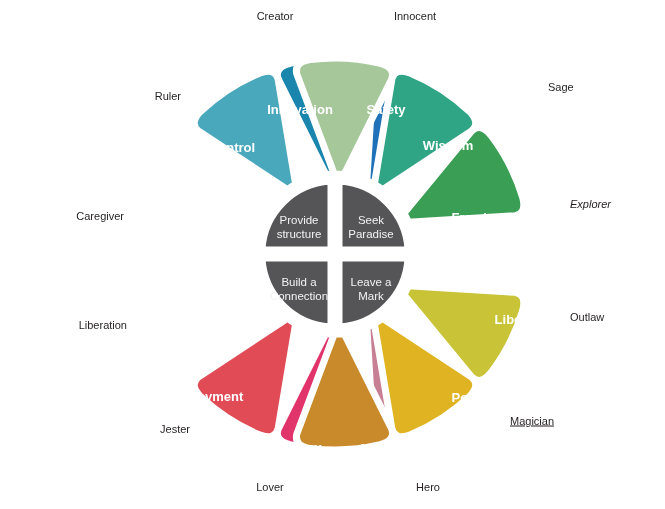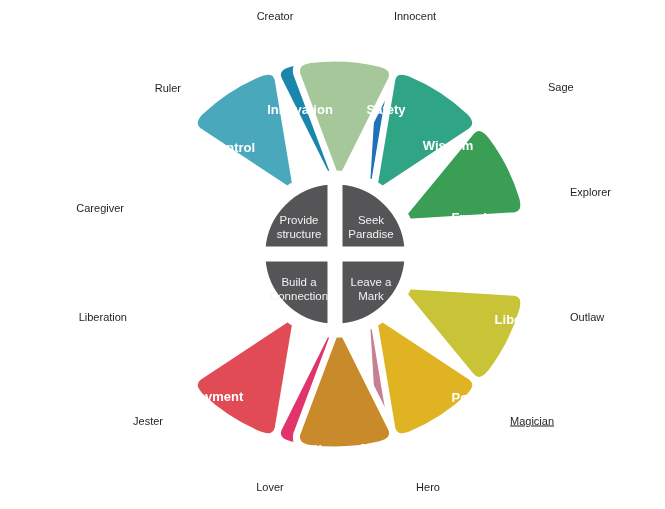--- a/index.html
+++ b/index.html
@@ -50,21 +50,21 @@
   }
   .outer-label {
     position: absolute;
     font-family: "Liberation Sans", sans-serif;
     font-size: 11px;
     font-weight: normal;
     color: #231f20;
     white-space: nowrap;
     line-height: 1;
   }
-  .outer-label.anchor-end { transform: translate(-100%, -50%); }
+  .outer-label.anchor-end { transform: translate(-100%, -50%); margin-top: 8px; }
   .outer-label.anchor-start { transform: translate(0, -50%); }
   .outer-label.anchor-mid { transform: translate(-50%, -50%); }
 </style>
 </head>
 <body>
 
 <div id="wheel-root">
   <svg class="wheel" viewBox="0 0 665 509">
     <g id="petals-layer">
         <path d="M 366.85 180.61 L 373.34 73.63 Q 375.75 62.28 391.25 66.24 A 196 196 0 0 1 453.84 98.13 Q 466.15 108.34 458.39 116.96 L 375.65 185.10 A 80 80 0 0 0 366.85 180.61 Z" class="petal-shape" fill="#1f72b8"></path>
@@ -106,21 +106,21 @@
         <text x="299" y="286" class="hub-text" text-anchor="middle"><tspan x="299" dy="0">Build a</tspan><tspan x="299" dy="14">Connection</tspan></text>
         <text x="371" y="286" class="hub-text" text-anchor="middle"><tspan x="371" dy="0">Leave a</tspan><tspan x="371" dy="14">Mark</tspan></text>
       </g>
   </svg>
   <div id="outer-labels-layer">
       <div class="outer-label anchor-mid" style="left: 275px; top: 16px;">Creator</div>
       <div class="outer-label anchor-end" style="left: 181px; top: 88px;">Ruler</div>
       <div class="outer-label anchor-end" style="left: 124px; top: 208px; text-align: right;">Caregiver</div>
       <div class="outer-label anchor-mid" style="left: 415px; top: 16px;">Innocent</div>
       <div class="outer-label anchor-start" style="left: 508px; top: 87px; margin-left: 40px;">Sage</div>
-      <div class="outer-label anchor-start" style="left: 570px; top: 192px;">Explorer</div>
+      <div class="outer-label anchor-start" style="left: 570px; top: 204px; font-style: italic;">Explorer</div>
       <div class="outer-label anchor-end" style="left: 127px; top: 317px;">Liberation</div>
-      <div class="outer-label anchor-end" style="left: 163px; top: 421px;">Jester</div>
+      <div class="outer-label anchor-end" style="left: 190px; top: 421px;">Jester</div>
       <div class="outer-label anchor-mid" style="left: 270px; top: 487px;">Lover</div>
       <div class="outer-label anchor-start" style="left: 570px; top: 317px;">Outlaw</div>
       <div class="outer-label anchor-start" style="left: 510px; top: 421px; text-decoration: underline;">Magician</div>
       <div class="outer-label anchor-mid" style="left: 428px; top: 487px;">Hero</div>
     </div>
 </div>
 
 </body></html>

